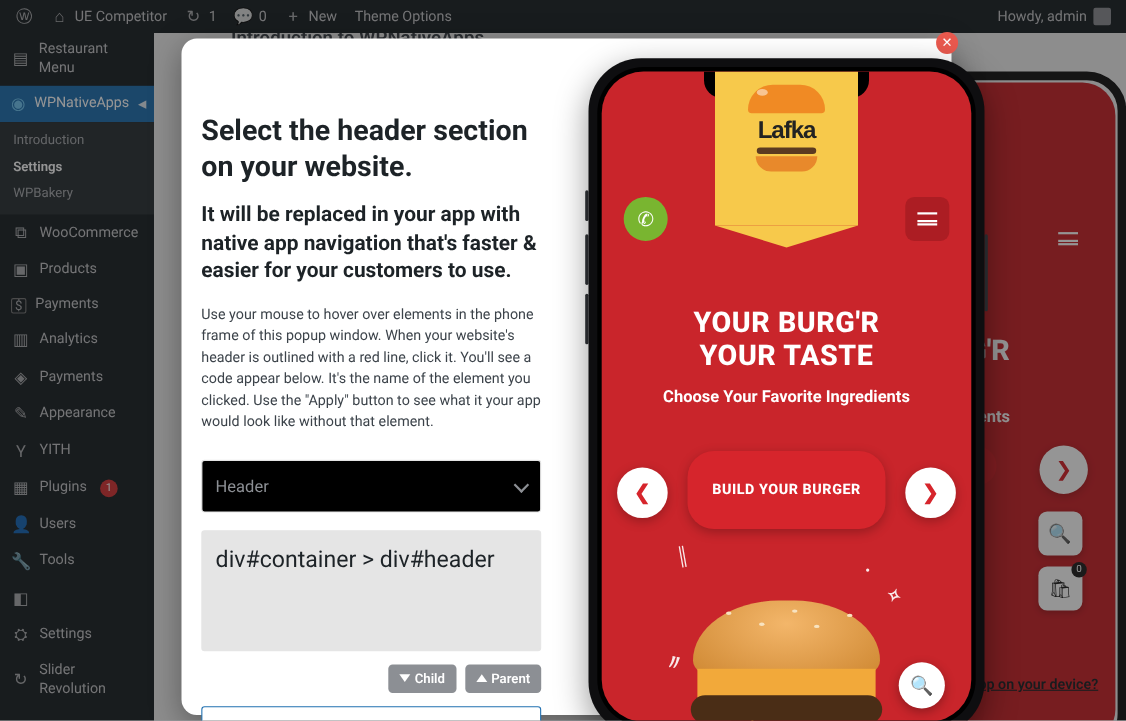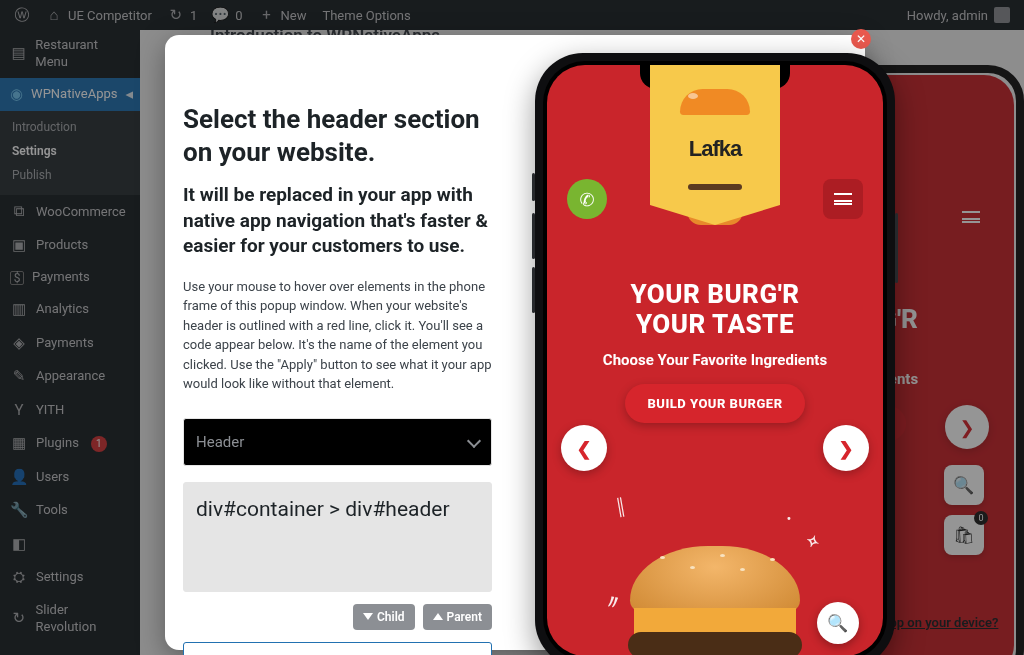--- a/index.html
+++ b/index.html
@@ -143,21 +143,21 @@
   }
   .notch{ position:absolute; top:0; left:50%; transform:translateX(-50%); width:150px; height:24px; background:#000; border-radius:0 0 16px 16px;}
 
   .banner{
     position:absolute; top:0; left:50%; transform:translateX(-50%); width:130px; height:140px;
     background:#F7C94B; z-index:3;
   }
   .banner::after{
     content:""; position:absolute; bottom:-20px; left:0; border-left:65px solid transparent; border-right:65px solid transparent; border-top:20px solid #F7C94B;
   }
-  .logo{ position:absolute; top:24px; left:0; right:0; display:flex; flex-direction:column; align-items:center;gap:19px;}
+  .logo{ position:absolute; top:12px; left:0; right:0; display:flex; flex-direction:column; align-items:center;}
   .bun{ width:70px; height:26px; background:#F08A24; border-radius:40px 40px 6px 6px; position:relative;}
   .bun::after{ content:""; position:absolute; left:8px; top:4px; width:10px; height:6px; background:rgba(255,255,255,.5); border-radius:50%;}
   .logo-text{ font-family: Arial; font-weight:900; font-size:22px; color:#222; margin-top:2px; letter-spacing:-1px;}
   .patty{ width:54px; height:6px; background:#5b3a21; border-radius:3px; margin-top:3px;}
   .bun-bottom{ width:56px; height:14px; background:#E8892B; border-radius:0 0 28px 28px; margin-top:2px;}
 
   .phone-call{
     position:absolute; top:114px; left:20px; width:40px; height:40px; border-radius:50%; background:#79b530;
     display:flex; align-items:center; justify-content:center; color:#fff; font-size:18px; z-index:2;
   }
@@ -167,21 +167,21 @@
   }
   .phone-menu .bars{ width:18px; height:12px; border-top:2px solid #fff; border-bottom:2px solid #fff; position:relative;}
   .phone-menu .bars::before{ content:""; position:absolute; top:5px; left:0; right:0; height:2px; background:#fff;}
 
   .hero{
     position:absolute; top:215px; left:0; right:0; text-align:center; color:#fff; padding:0 30px;
   }
   .hero h3{ font-size:26px; font-weight:800; line-height:1.15; letter-spacing:.5px; text-transform:uppercase;}
   .hero .sub{ font-size:15px; font-weight:700; margin-top:10px; line-height:1.35;}
   .cta{
-    display:inline-block; margin-top:14px; background:#d6252c; border: none; color:#fff; padding:12px 22px; border-radius:24px;
+    display:inline-block; margin-top:40px; background:#d6252c; border: none; color:#fff; padding:28px 22px; border-radius:24px;
     font-size:13px; font-weight:800; letter-spacing:.5px; box-shadow: 0 3px 10px rgba(0,0,0,.25);
   }
 
   .arrow-circ{
     position:absolute; top:360px; width:46px; height:46px; border-radius:50%; background:#fff;
     display:flex; align-items:center; justify-content:center; color:#d6252c; font-size:18px; font-weight:700;
     box-shadow: 0 3px 10px rgba(0,0,0,.25); cursor:pointer;
   }
   .arrow-circ.left{ left:14px;}
   .arrow-circ.right{ right:14px;}
@@ -262,21 +262,21 @@
       <span>Restaurant Menu</span>
     </div>
   <div class="menu-item current">
       <span class="micon" style="color:#7dd3fc">◉</span>
       <span>WPNativeApps</span>
       <span class="micon" style="margin-left:auto">◂</span>
     </div>
   <div class="submenu">
     <div class="sub">Introduction</div>
     <div class="sub bold">Settings</div>
-    <div class="sub">Publish</div>
+    <div class="sub">WPBakery</div>
   </div>
   <div class="menu-item">
       <span class="micon">⧉</span>
       <span>WooCommerce</span>
     </div>
   <div class="menu-item">
       <span class="micon">▣</span>
       <span>Products</span>
     </div>
   <div class="menu-item">

